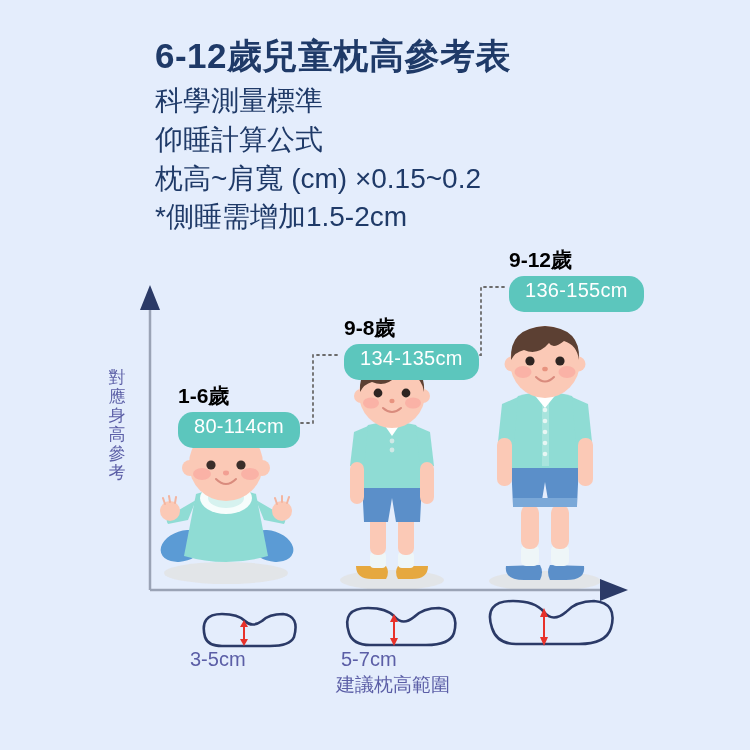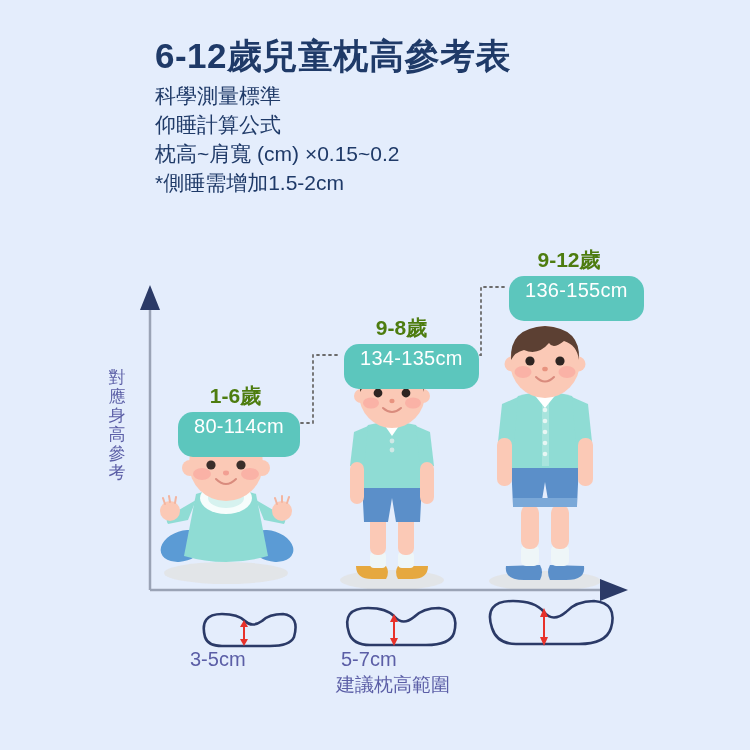--- a/index.html
+++ b/index.html
@@ -33,21 +33,21 @@
   .title {
     font-size: 35px;
     font-weight: bold;
     color: #1f3a68;
     letter-spacing: 0.5px;
     line-height: 1.15;
     margin: 0 0 6px 0;
     white-space: nowrap;
   }
   .subline {
-    font-size: 21px;
+    font-size: 28px;
     color: #1f3a68;
     line-height: 1.38;
     white-space: nowrap;
   }
 
   
   .axis-svg {
     position: absolute;
     left: 0;
     top: 0;
@@ -68,31 +68,30 @@
     text-align: center;
     letter-spacing: 0px;
   }
   .y-axis-label span { display: block; }
 
   
   .group { position: absolute; }
   .age-label {
     font-size: 21px;
     font-weight: bold;
-    color: #4d7c0f;
-    text-align: center;
+    color: #000000;
     white-space: nowrap;
     margin-bottom: 2px;
   }
   .height-pill {
     display: inline-block;
     background: #5cc6bd;
     color: #ffffff;
     font-size: 20px;
-    padding: 3px 16px 19px 16px;
+    padding: 3px 16px 10px 16px;
     border-radius: 15px;
     white-space: nowrap;
     letter-spacing: 0.3px;
   }
 
   
   .pillow-item { position: absolute; text-align: left; }
   .pillow-label {
     font-size: 20px;
     color: #5b5ea6;

